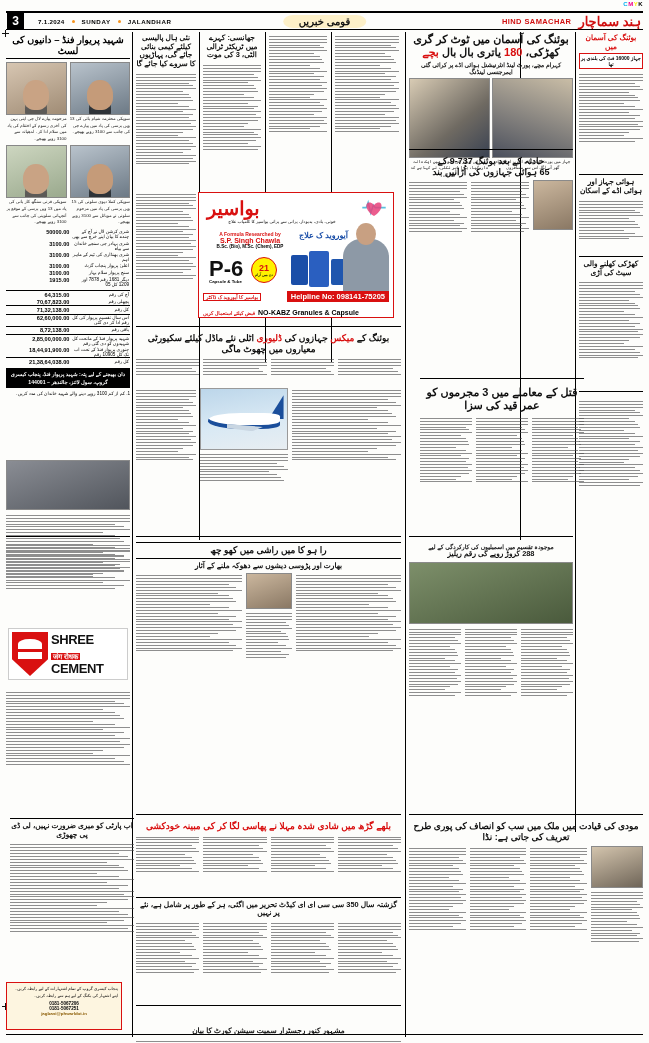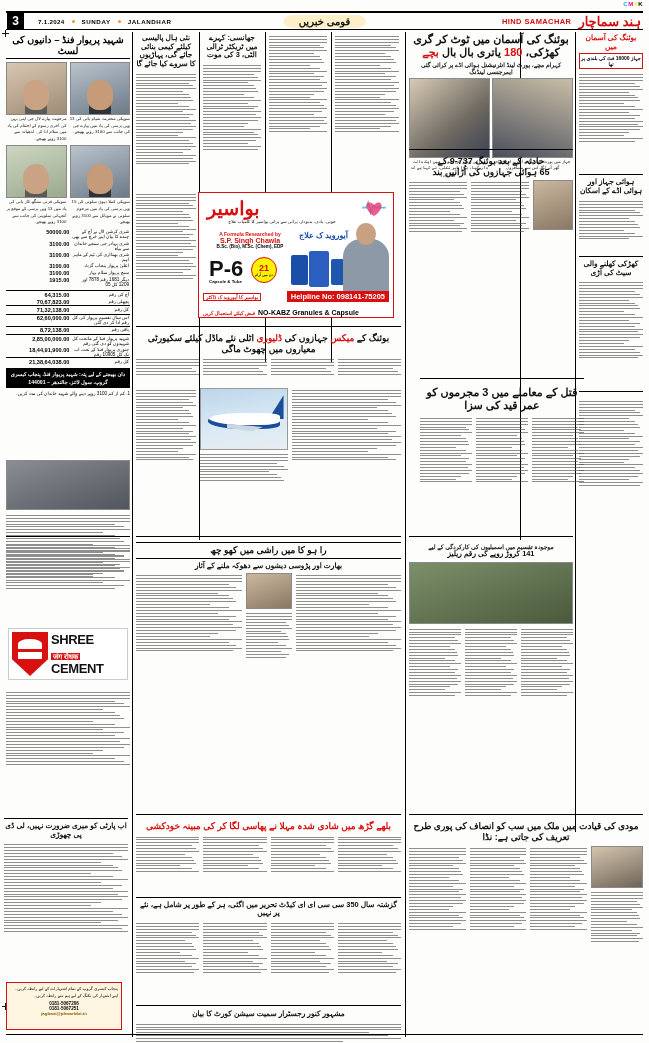--- a/index.html
+++ b/index.html
@@ -382,21 +382,21 @@
         <i></i>
         <i></i>
         <i></i>
         <i></i>
         <i></i>
         <i></i>
         <i></i>
     </div>
   </div>
 
-  <div class="col" style="left:4px;top:818px;width:124px;">
+  <div class="col" style="left:10px;top:818px;width:124px;">
     <div class="hl hl-s" style="border-top:1.2px solid #000;padding-top:3px;">اب پارٹی کو میری ضرورت نہیں، لی ڈی پی چھوڑی</div>
     <div class="lines tiny" style="padding-top:3px;height:140px;">
       <i></i>
         <i></i>
         <i></i>
         <i></i>
         <i></i>
         <i></i>
         <i></i>
         <i></i>
@@ -1155,21 +1155,21 @@
           <i></i>
           <i></i>
           <i></i>
       </div>
     </div>
   </div>
 
   <div class="col" style="left:409px;top:540px;width:164px;">
     <div class="hr2" style="left:0;width:164px;top:-4px;"></div>
     <div class="kicker" style="padding-top:3px;">موجودہ تقسیم میں اسمبلیوں کی کارکردگی کے لیے</div>
-    <div class="hl hl-s">141 کروڑ روپے کی رقم ریلیز</div>
+    <div class="hl hl-s">288 کروڑ روپے کی رقم ریلیز</div>
     <div class="nphoto people" style="height:62px;margin-top:3px;"></div>
     <div style="display:flex;gap:4px;margin-top:3px;">
       <div class="lines tiny" style="flex:1;height:110px;">
         <i></i>
           <i></i>
           <i></i>
           <i></i>
           <i></i>
           <i></i>
           <i></i>
@@ -1387,21 +1387,21 @@
           <i></i>
           <i></i>
           <i></i>
           <i></i>
           <i></i>
           <i></i>
           <i></i>
           <i></i>
         </div>
     </div>
-    <div class="hl hl-s" style="margin-top:4px;border-top:.8px solid #000;padding-top:4px;">مشہور کنور رجسٹرار سمیت سیشن کورٹ کا بیان</div>
+    <div class="hl hl-s" style="margin-top:4px;border-top:.8px solid #000;padding-top:21px;">مشہور کنور رجسٹرار سمیت سیشن کورٹ کا بیان</div>
     <div class="lines tiny" style="padding-top:3px;height:40px;">
       <i></i>
         <i></i>
         <i></i>
         <i></i>
         <i></i>
         <i></i>
         <i></i>
         <i></i>
     </div>

